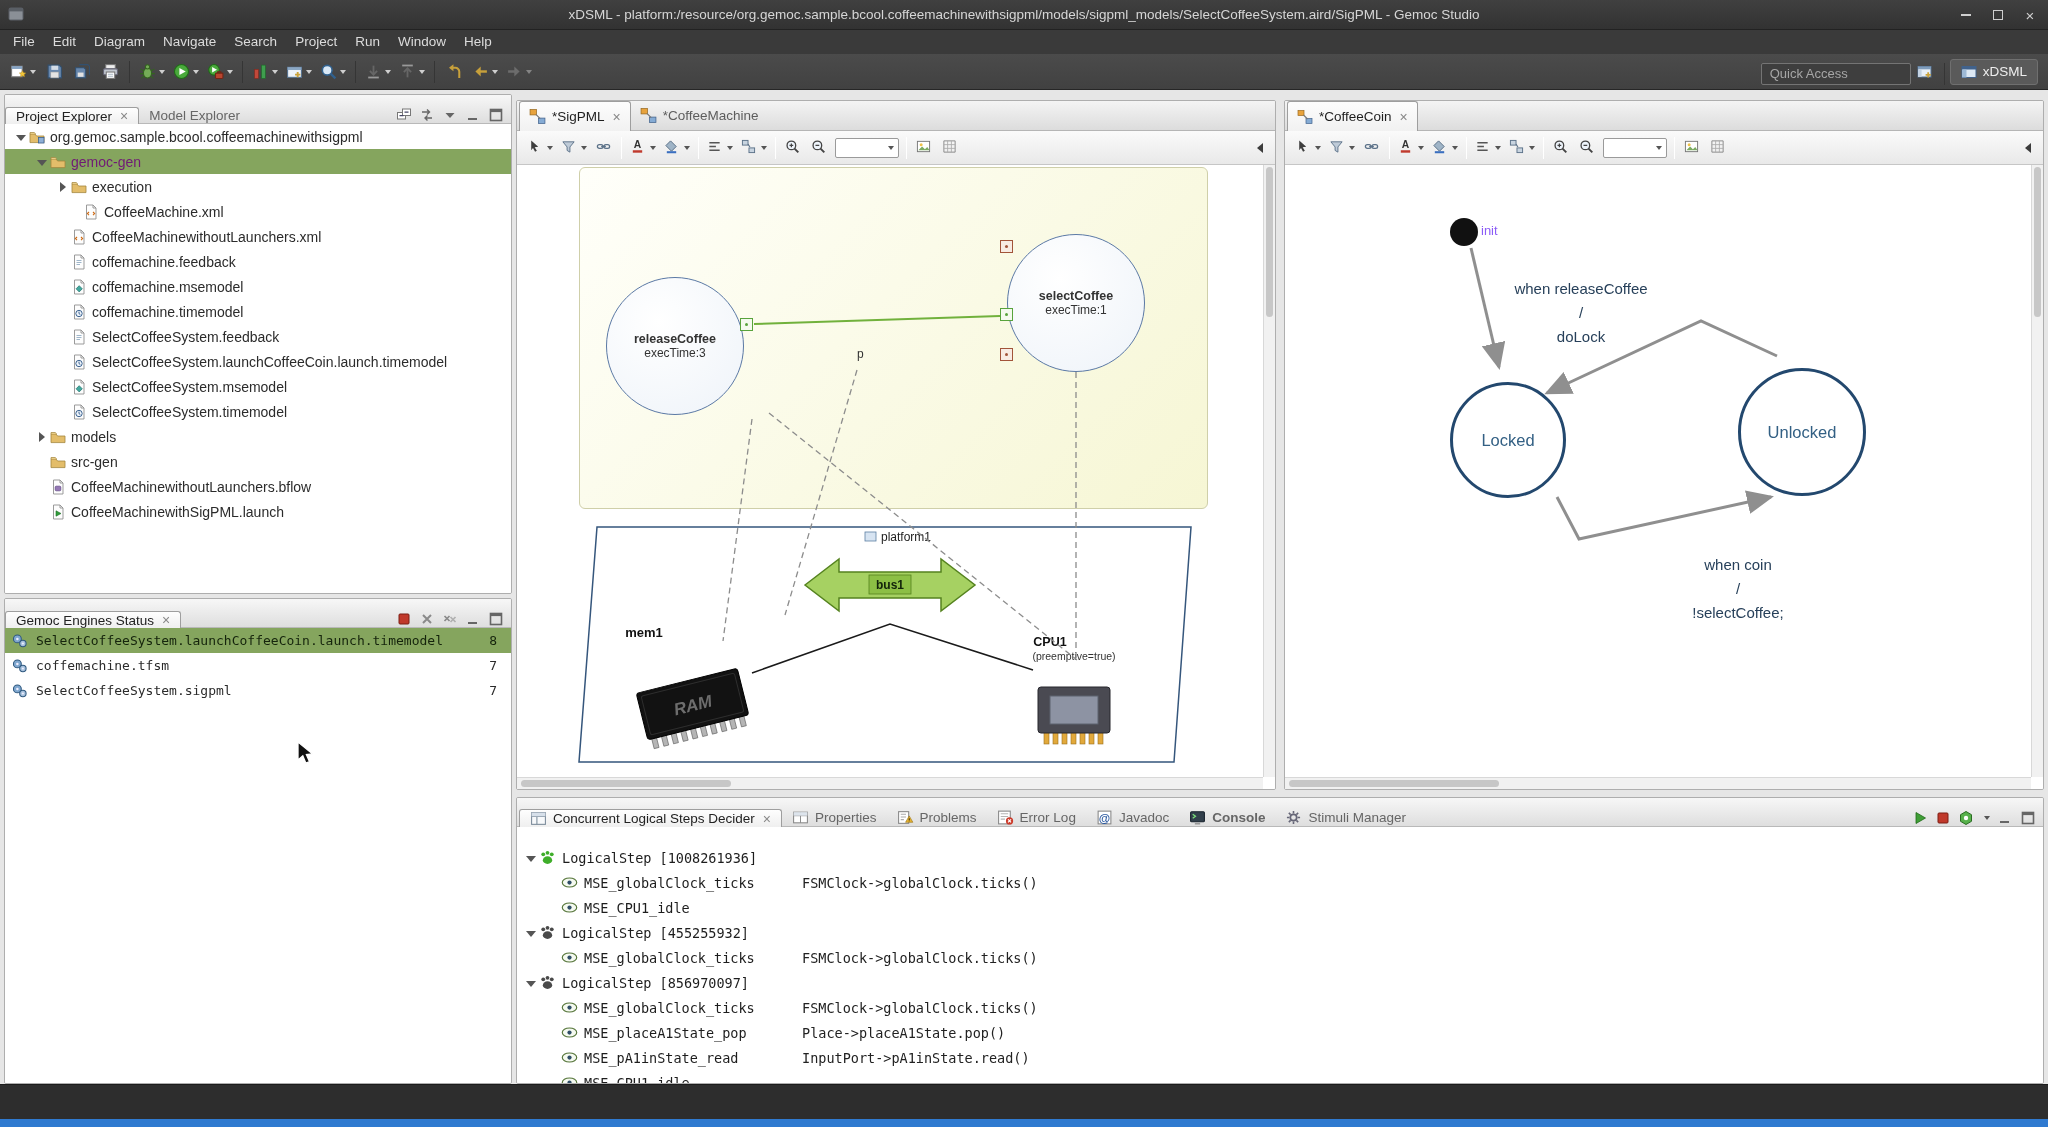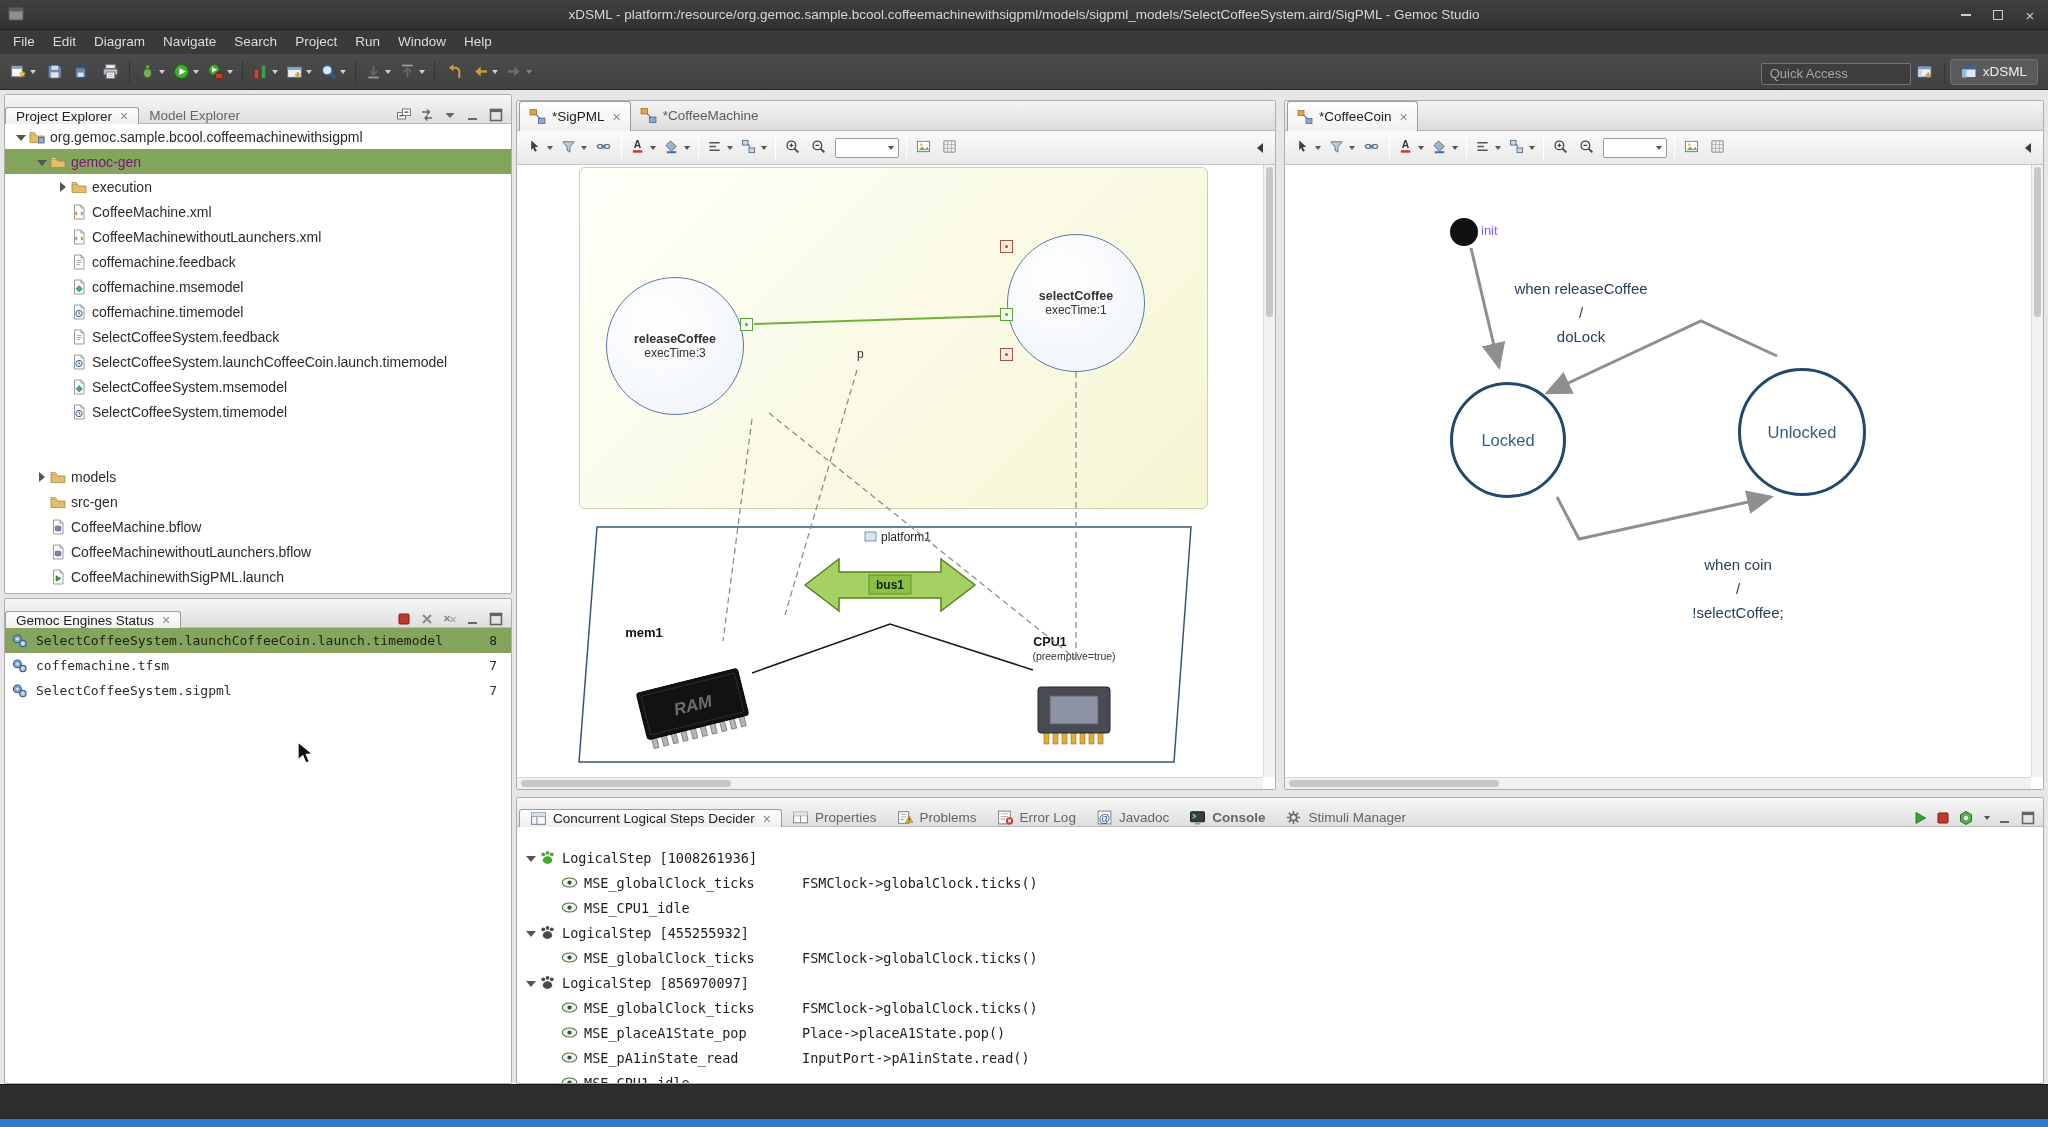--- a/index.html
+++ b/index.html
@@ -385,21 +385,21 @@
         <div class="trow" style="padding-left: 50px;">
           <span class="expander closed"></span>
           <span class="ic">
             <svg viewBox="0 0 16 16">
               <path d="M1 5h5l1.6 2H15v6.6H1z" fill="#e3bd6a" stroke="#a3863e" stroke-width=".8"></path>
               <path d="M1 5V3.6h4.2L6.8 5" fill="#edd28f" stroke="#a3863e" stroke-width=".8"></path>
             </svg>
           </span>
           <span class="tlabel">execution</span>
         </div>
-        <div class="trow" style="padding-left: 50px;">
+        <div class="trow" style="padding-left: 50px; margin-left: 12px;">
           <span class="expander"></span>
           <span class="ic">
             <svg viewBox="0 0 16 16">
               <path d="M3.5 1h6.5L13 4v11H3.5z" fill="#fdfdfd" stroke="#909090" stroke-width=".9"></path>
               <path d="M10 1v3h3" fill="none" stroke="#909090" stroke-width=".9"></path>
               <path d="M6 8L4.4 9.6 6 11.2M10 8l1.6 1.6L10 11.2" stroke="#cf6a12" stroke-width="1.1" fill="none"></path>
             </svg>
           </span>
           <span class="tlabel">CoffeeMachine.xml</span>
         </div>
@@ -487,50 +487,39 @@
           <span class="ic">
             <svg viewBox="0 0 16 16">
               <path d="M3.5 1h6.5L13 4v11H3.5z" fill="#fdfdfd" stroke="#909090" stroke-width=".9"></path>
               <path d="M10 1v3h3" fill="none" stroke="#909090" stroke-width=".9"></path>
               <circle cx="8" cy="9.5" r="3.2" fill="#eef4fb" stroke="#3c6390"></circle>
               <path d="M8 7.6v2l1.3.9" fill="none" stroke="#3c6390"></path>
             </svg>
           </span>
           <span class="tlabel">SelectCoffeeSystem.timemodel</span>
         </div>
-        <div class="trow" style="padding-left: 29px; margin-top: 40px;">
+        <div class="trow" style="padding-left: 29px;">
           <span class="expander closed"></span>
           <span class="ic">
             <svg viewBox="0 0 16 16">
               <path d="M1 5h5l1.6 2H15v6.6H1z" fill="#e3bd6a" stroke="#a3863e" stroke-width=".8"></path>
               <path d="M1 5V3.6h4.2L6.8 5" fill="#edd28f" stroke="#a3863e" stroke-width=".8"></path>
             </svg>
           </span>
           <span class="tlabel">models</span>
         </div>
         <div class="trow" style="padding-left: 29px;">
           <span class="expander"></span>
           <span class="ic">
             <svg viewBox="0 0 16 16">
               <path d="M1 5h5l1.6 2H15v6.6H1z" fill="#e3bd6a" stroke="#a3863e" stroke-width=".8"></path>
               <path d="M1 5V3.6h4.2L6.8 5" fill="#edd28f" stroke="#a3863e" stroke-width=".8"></path>
             </svg>
           </span>
           <span class="tlabel">src-gen</span>
-        </div>
-        <div class="trow" style="padding-left: 29px;">
-          <span class="expander"></span>
-          <span class="ic">
-            <svg viewBox="0 0 16 16">
-              <path d="M3.5 1h6.5L13 4v11H3.5z" fill="#fdfdfd" stroke="#909090" stroke-width=".9"></path>
-              <path d="M10 1v3h3" fill="none" stroke="#909090" stroke-width=".9"></path>
-              <rect x="5.2" y="7.2" width="5.6" height="4.6" rx="1" fill="#9579b5" stroke="#5f4484" stroke-width=".7"></rect>
-            </svg>
-          </span>
-          <span class="tlabel">CoffeeMachine.bflow</span>
         </div>
         <div class="trow" style="padding-left: 29px;">
           <span class="expander"></span>
           <span class="ic">
             <svg viewBox="0 0 16 16">
               <path d="M3.5 1h6.5L13 4v11H3.5z" fill="#fdfdfd" stroke="#909090" stroke-width=".9"></path>
               <path d="M10 1v3h3" fill="none" stroke="#909090" stroke-width=".9"></path>
               <rect x="5.2" y="7.2" width="5.6" height="4.6" rx="1" fill="#9579b5" stroke="#5f4484" stroke-width=".7"></rect>
             </svg>
           </span>

